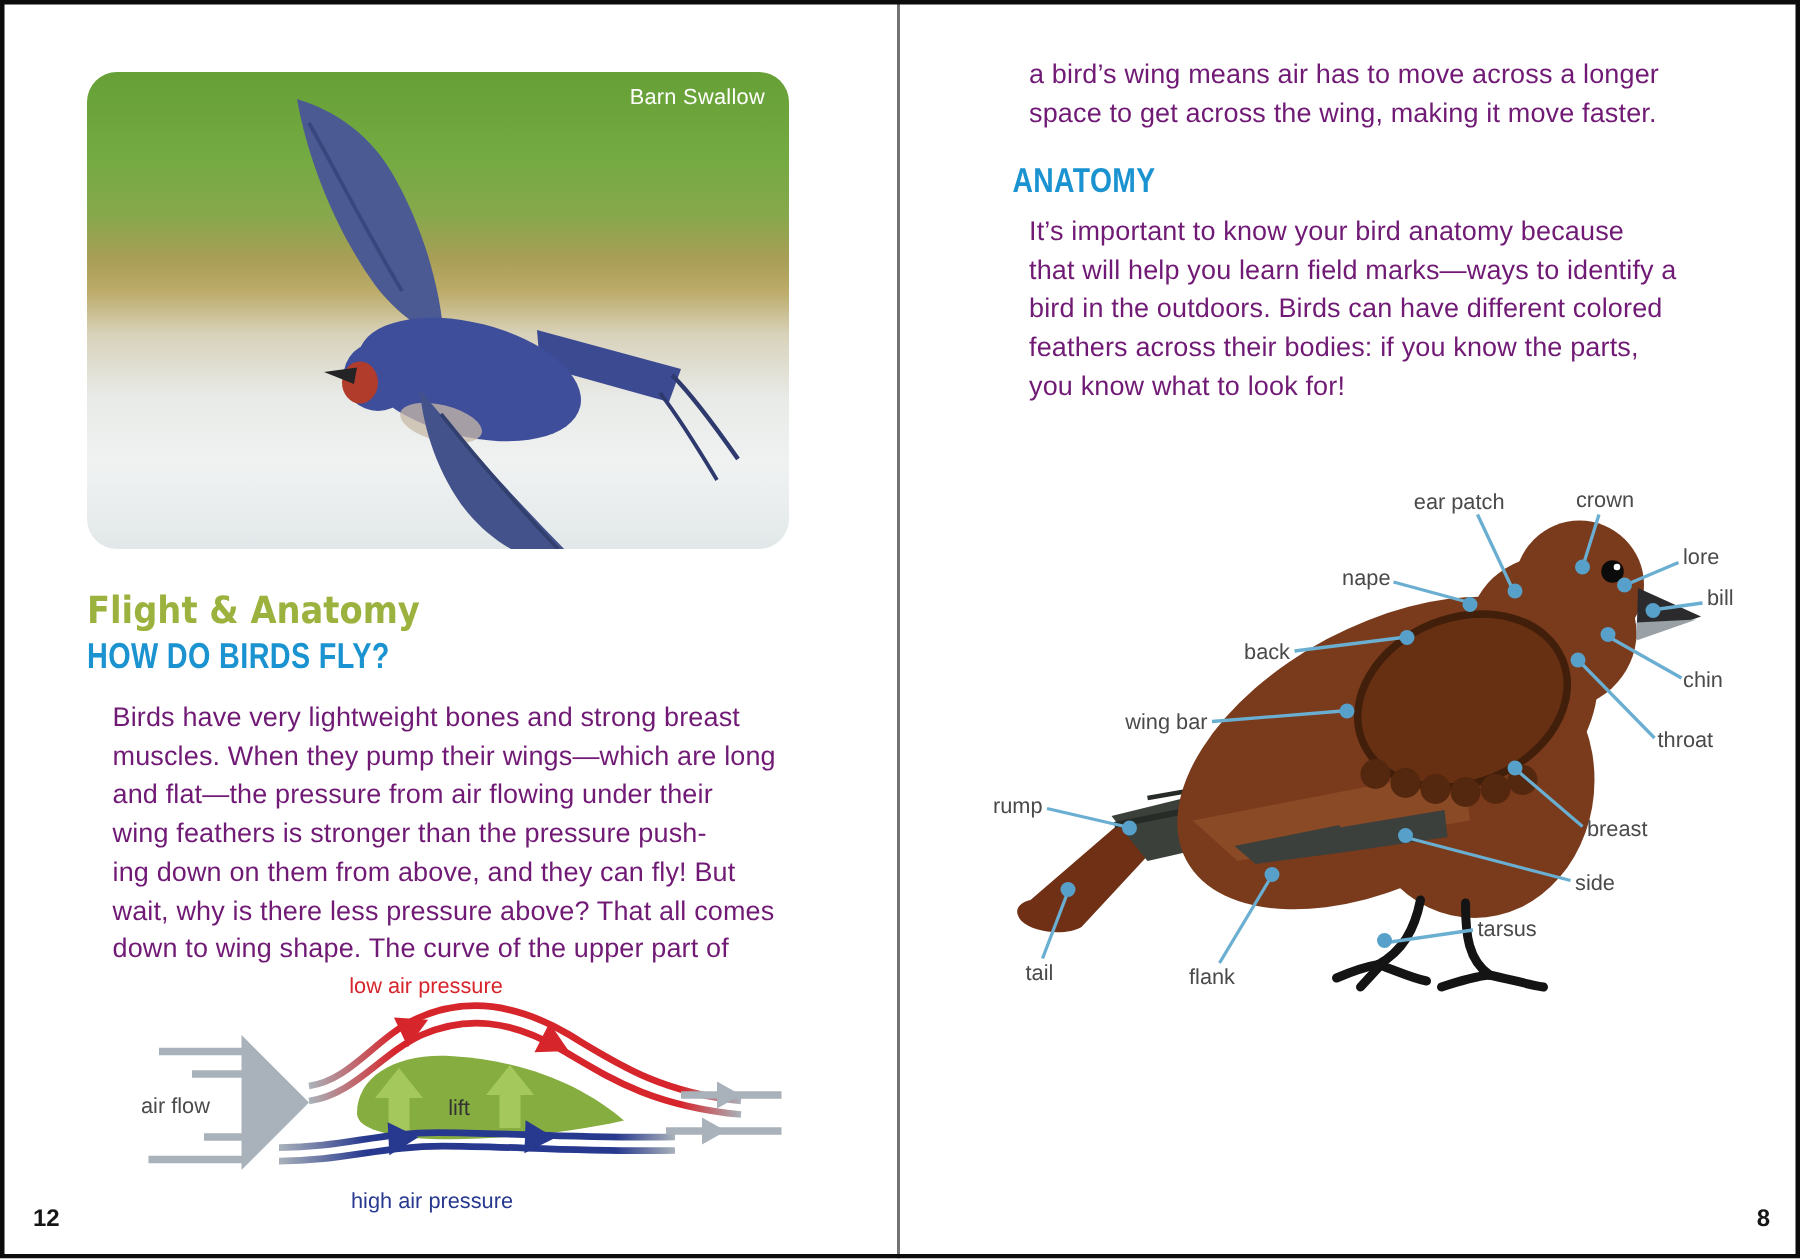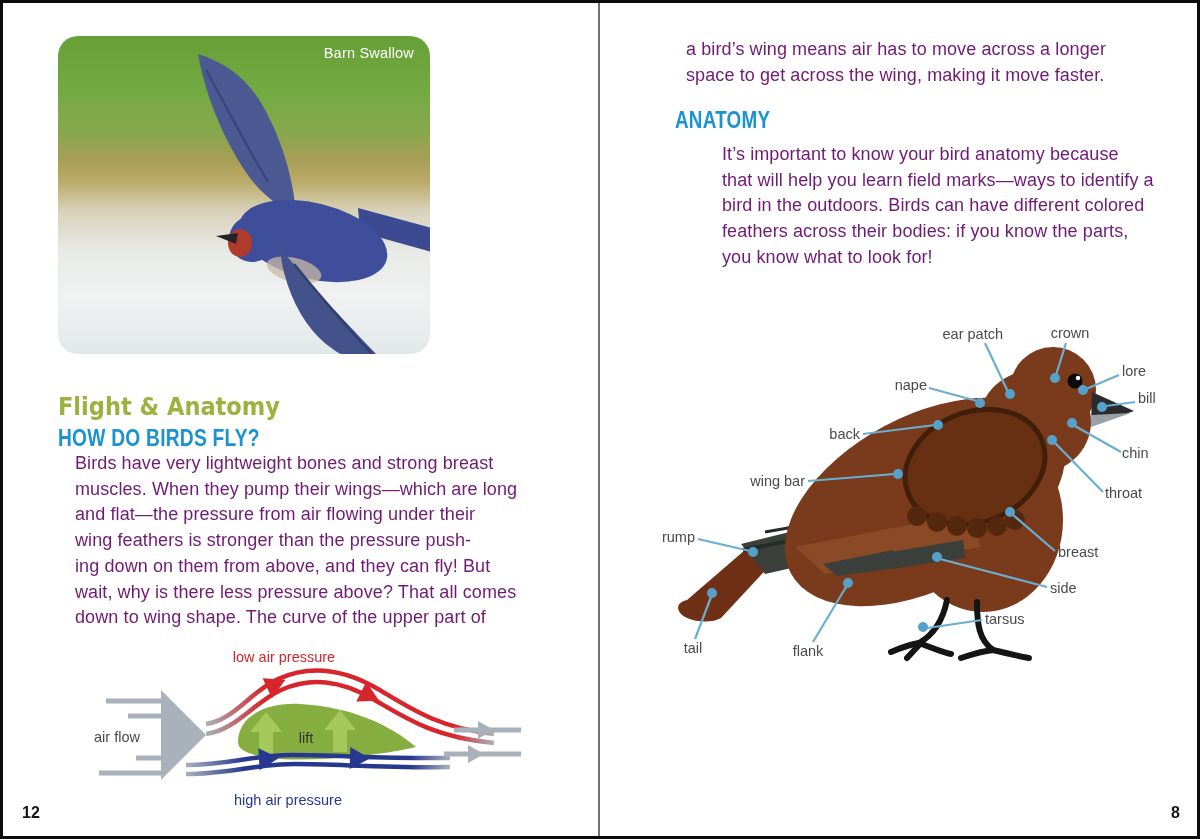--- a/index.html
+++ b/index.html
@@ -6,21 +6,21 @@
   html,body { width:1200px; height:839px; }
   body {
     position:relative; background:#ffffff; overflow:hidden;
     font-family:"Liberation Sans", sans-serif;
   }
   .frame { position:absolute; inset:0; border:3px solid #0b0b0b; z-index:60; pointer-events:none; }
   .divider { position:absolute; left:598px; top:0; width:2px; height:839px; background:#737373; z-index:5; }
 
   
   .photo-card {
-    position:absolute; left:58px; top:36px; width:372px; height:318px;
+    position:absolute; left:58px; top:48px; width:468px; height:318px;
     border-radius:20px; overflow:hidden;
     background:linear-gradient(180deg,
       #66a036 0%, #74aa42 18%, #87a84c 30%, #a89e56 39%,
       #bcab69 46%, #d8d2ba 55%, #e8eae7 68%, #f0f2f2 82%, #e2e8e9 100%);
   }
   .photo-caption {
     position:absolute; top:9px; right:16px; color:#ffffff;
     font-size:14.5px; letter-spacing:.2px; z-index:3;
   }
   .section-title {
@@ -30,28 +30,28 @@
   }
   .sub-heading {
     position:absolute; left:58px; top:424px;
     font-weight:bold; font-size:24px; color:#1b93d0; letter-spacing:.3px;
     transform:scaleX(.8); transform-origin:left top; white-space:nowrap;
   }
   .body-text {
     font-size:18px; line-height:25.7px; color:#701a75;
     white-space:pre-line; letter-spacing:.1px;
   }
-  #left-body  { position:absolute; left:75px; top:451px; }
+  #left-body  { position:absolute; left:75px; top:466px; }
   #right-body-top { position:absolute; left:686px; top:37px; }
   .anatomy-heading {
     position:absolute; left:675px; top:107px;
     font-weight:bold; font-size:23px; color:#1b93d0; letter-spacing:.3px;
     transform:scaleX(.82); transform-origin:left top; white-space:nowrap;
   }
-  #right-body { position:absolute; left:686px; top:142px;margin-left:36px; }
+  #right-body { position:absolute; left:686px; top:142px; }
 
   .page-num { position:absolute; bottom:17px; font-size:16px; font-weight:bold; color:#161616;margin-top:30px; }
   #pn-left  { left:22px; }
   #pn-right { right:20px; }
 
   #wing-diagram    { position:absolute; left:66px;  top:646px; }
   #anatomy-diagram { position:absolute; left:645px; top:312px; }
 
   .svg-label { font-family:"Liberation Sans", sans-serif; font-size:14.5px; fill:#4a4a4a; }
   .diag-label { font-family:"Liberation Sans", sans-serif; font-size:14.5px; }

